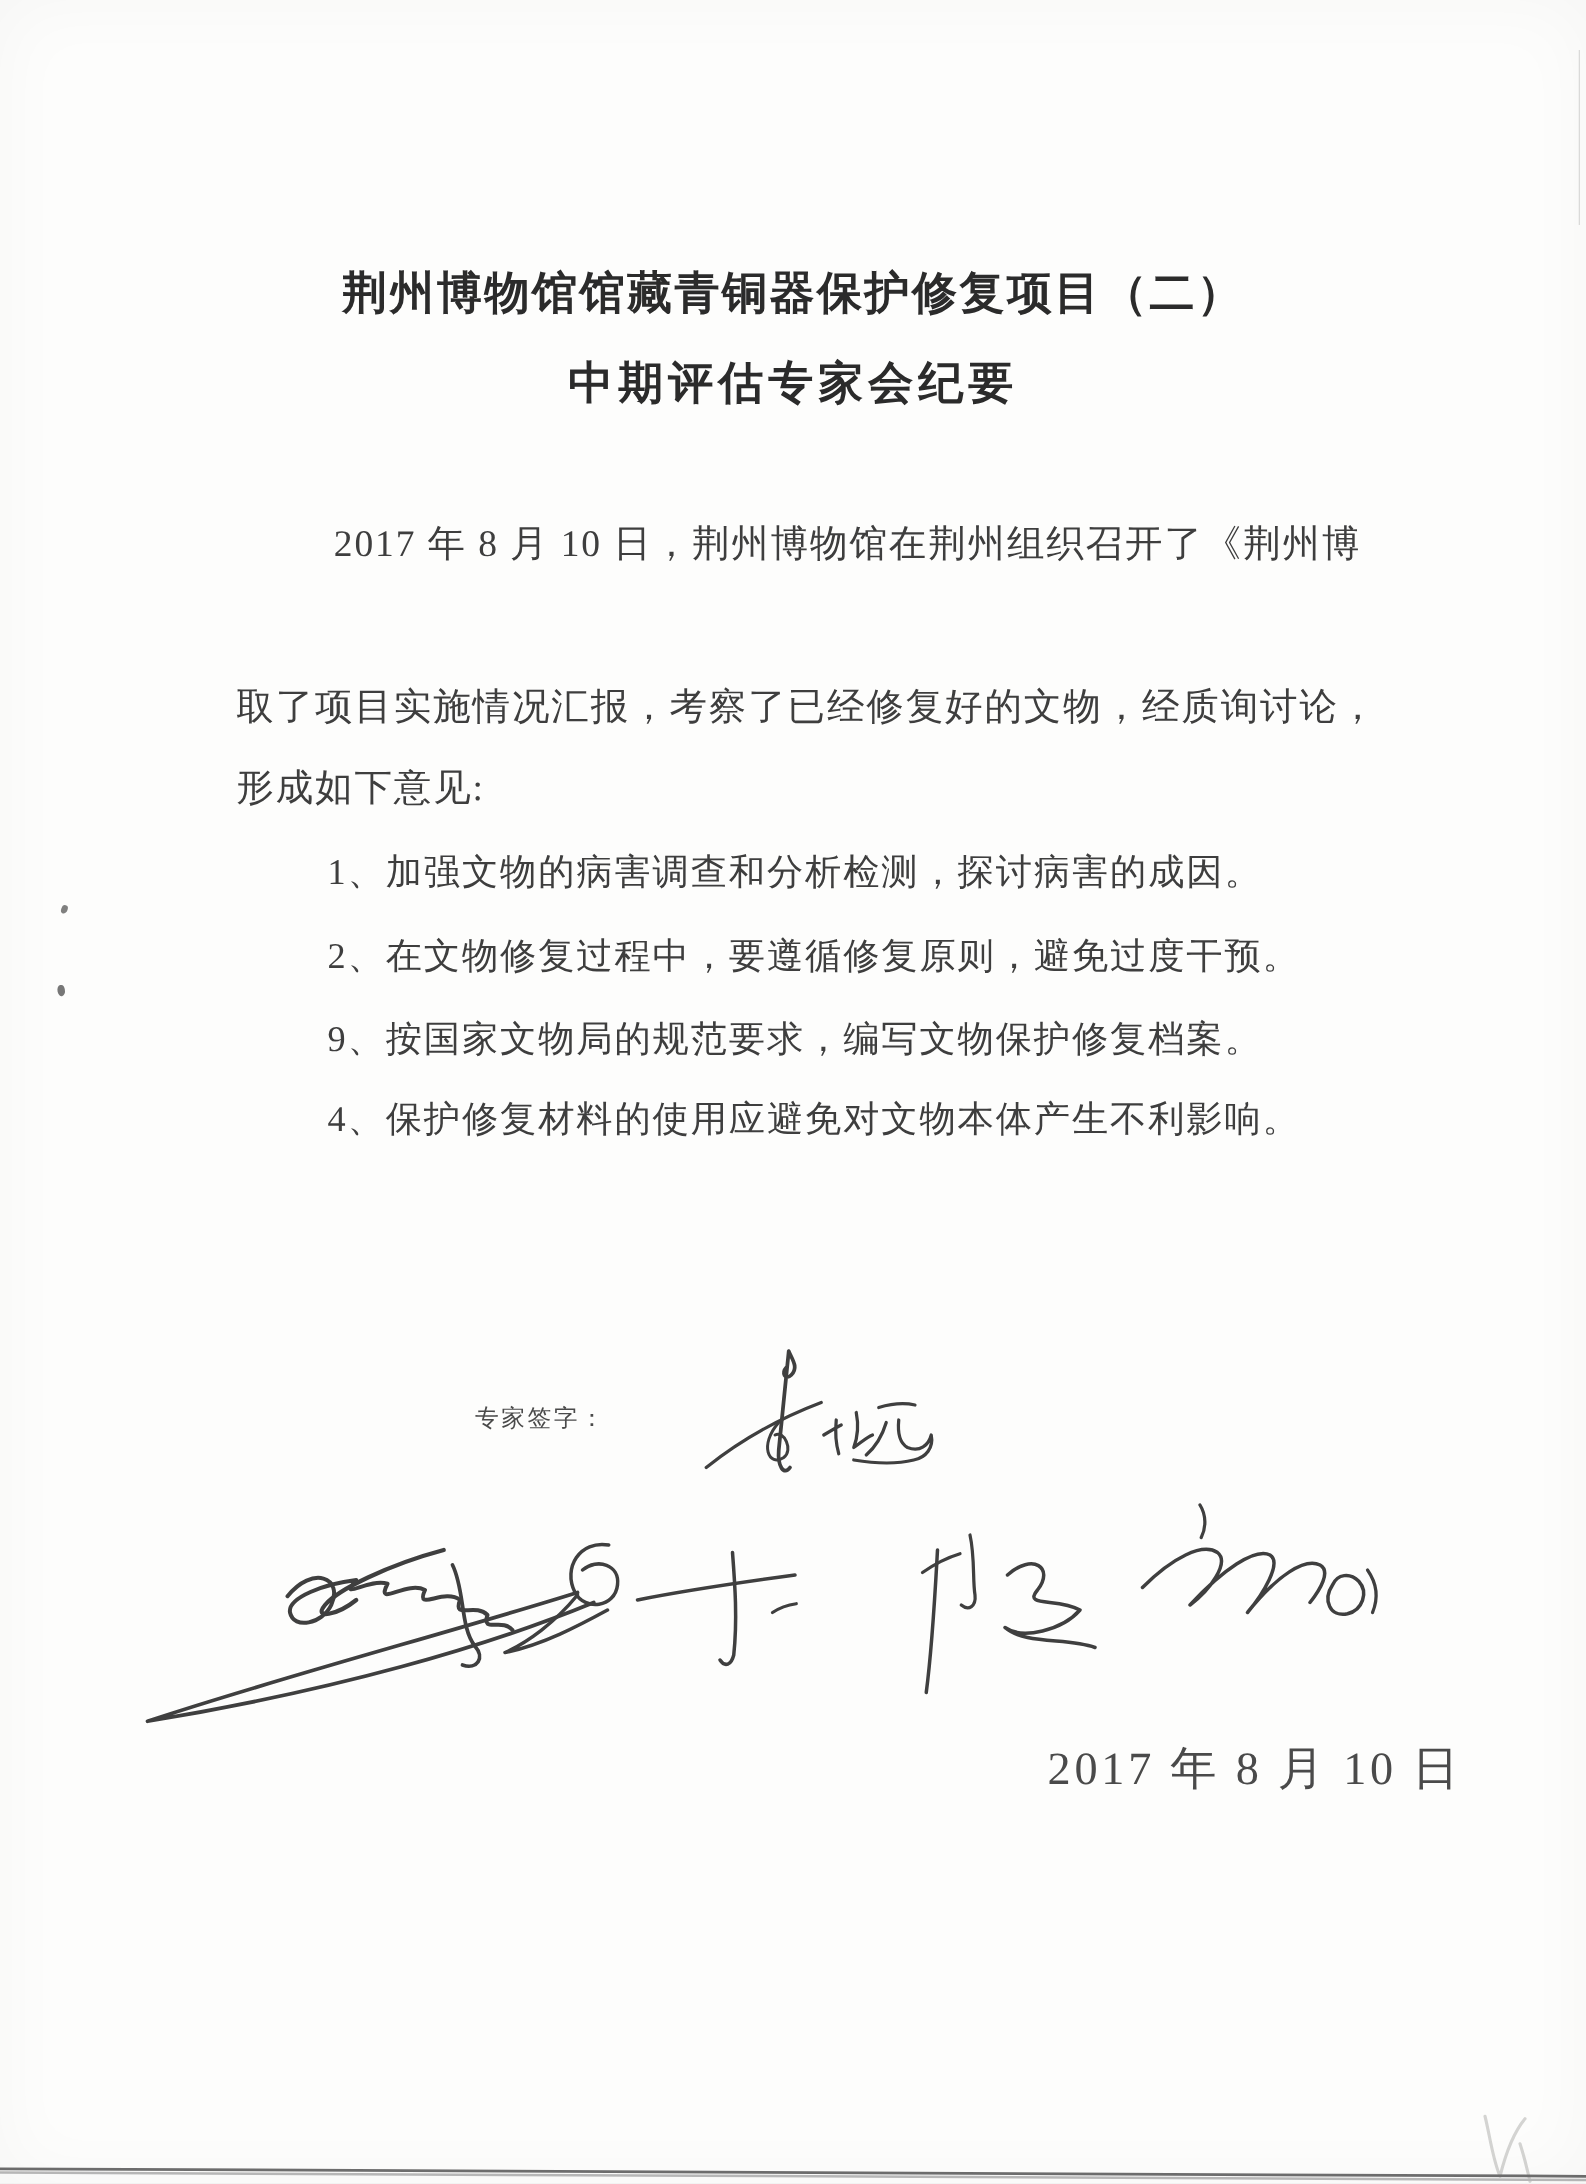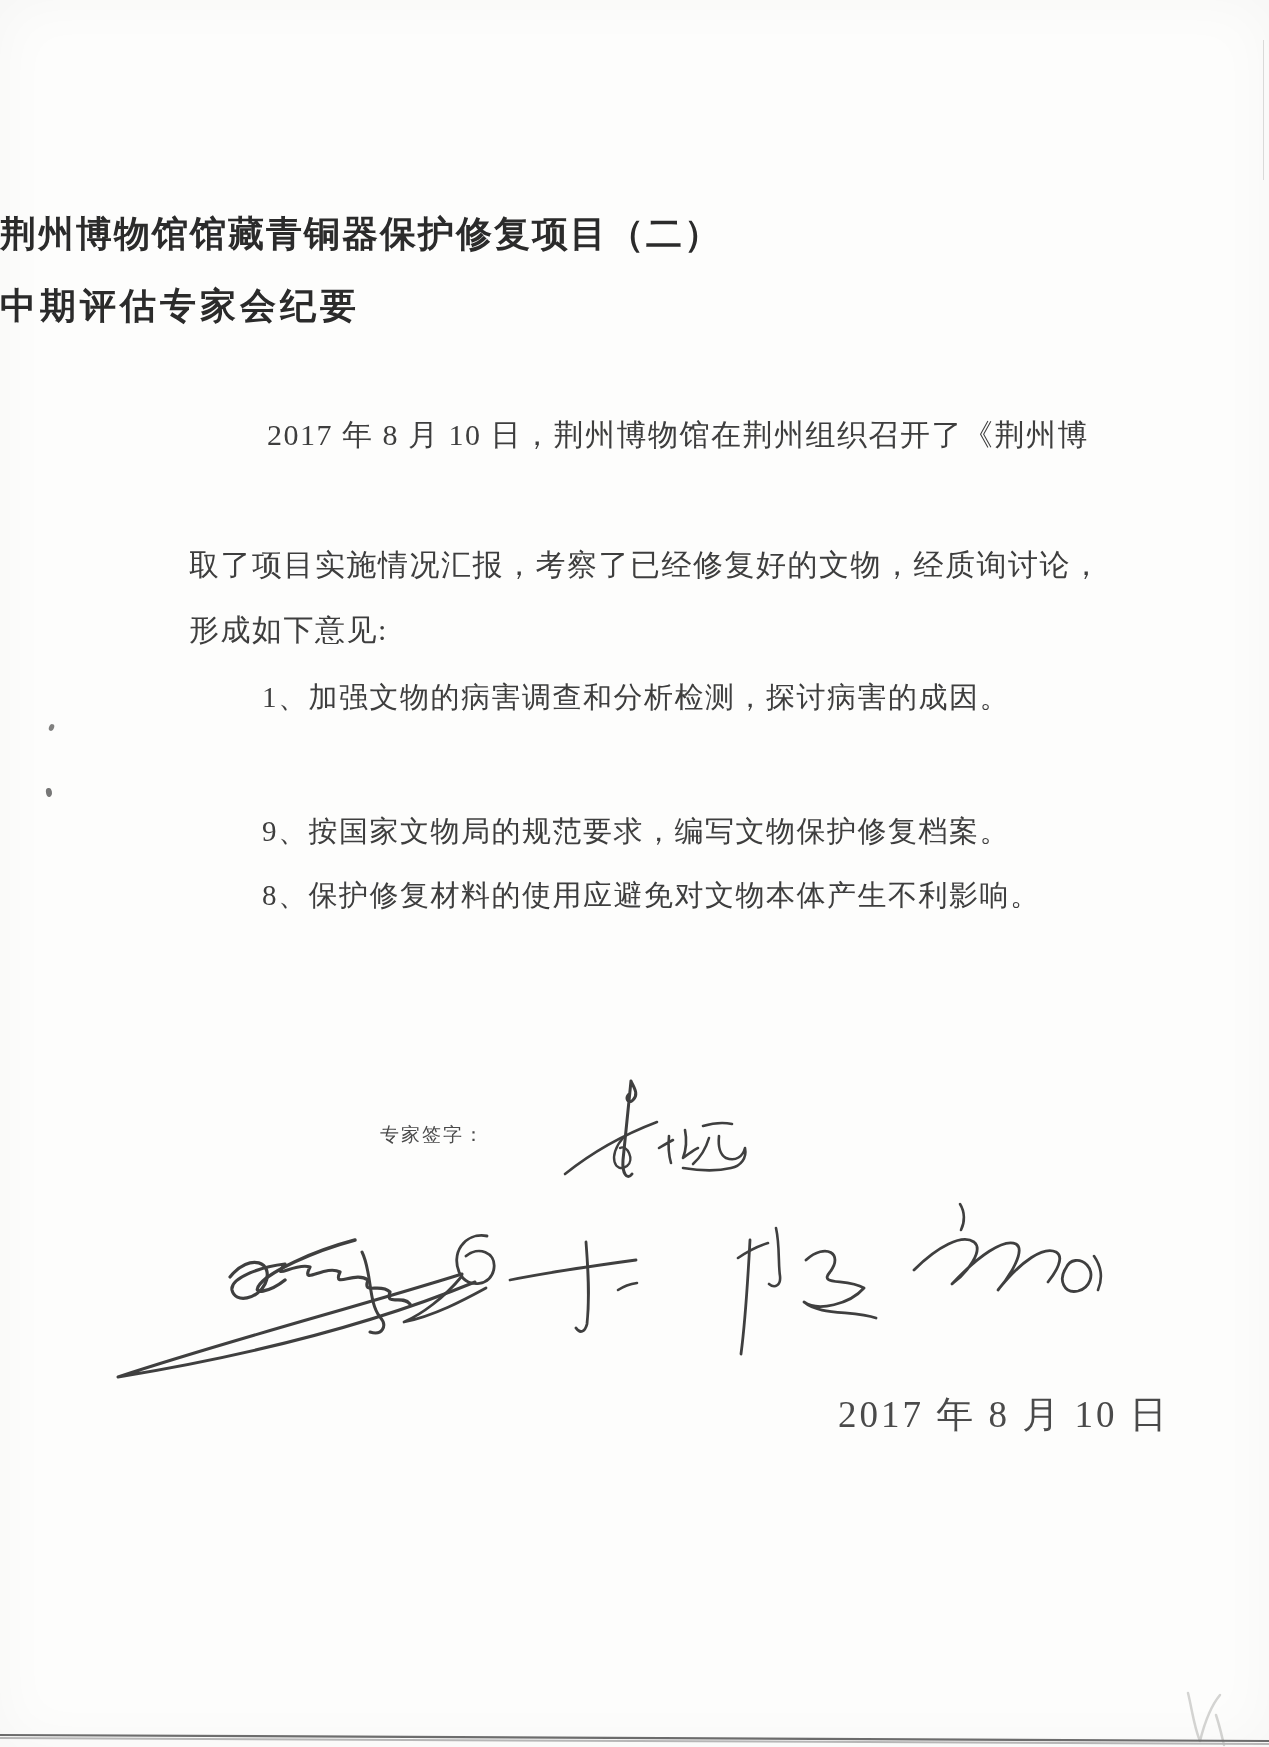--- a/index.html
+++ b/index.html
@@ -12,21 +12,21 @@
     font-family:"Liberation Serif", serif;
     color:#3e3e3e;
   }
   
   .page::after{
     content:"";position:absolute;inset:0;pointer-events:none;
     box-shadow:inset 0 0 60px rgba(0,0,0,0.03);
   }
   .title{
     position:absolute;left:0;width:100%;
-    text-align:left;
+    text-align:center;
     font-family:"Liberation Sans", sans-serif;
     font-weight:bold;
     font-size:36px;
     color:#2b2b2b;
     letter-spacing:2px;
     white-space:nowrap;
   }
   #title1{top:210px;}
   #title2{top:282px;letter-spacing:4px;}
   .bodyline{
@@ -69,22 +69,23 @@
 <div class="page">
 
   <div class="title" id="title1">荆州博物馆馆藏青铜器保护修复项目（二）</div>
   <div class="title" id="title2">中期评估专家会纪要</div>
 
   <div class="bodyline indent" style="top:415px">2017 年 8 月 10 日，荆州博物馆在荆州组织召开了《荆州博</div>
   <div class="bodyline" style="top:545px">取了项目实施情况汇报，考察了已经修复好的文物，经质询讨论，</div>
   <div class="bodyline" style="top:610px">形成如下意见:</div>
 
   <div class="listline" style="top:678px">1、加强文物的病害调查和分析检测，探讨病害的成因。</div>
+  <div class="listline" style="top:745px">2、在文物修复过程中，要遵循修复原则，避免过度干预。</div>
   <div class="listline" style="top:812px">9、按国家文物局的规范要求，编写文物保护修复档案。</div>
-  <div class="listline" style="top:876px">8、保护修复材料的使用应避免对文物本体产生不利影响。</div>
+  <div class="listline" style="top:876px">4、保护修复材料的使用应避免对文物本体产生不利影响。</div>
 
   <div class="sig-label">专家签字：</div>
 
   <svg class="sig" style="left:535px;top:1078px" width="215" height="120" viewBox="0 0 215 120">
     <path d="M96,3 C99,10 104,16 98,22 C93,27 90,20 94,16 M96,3 C93,32 90,60 88,82 C87,95 92,103 97,96" stroke-width="3"></path>
     <path d="M30,96 C55,76 85,58 122,44" stroke-width="2.6"></path>
     <path d="M88,60 C72,78 80,96 92,88 C100,82 92,66 85,70" stroke-width="2.4"></path>
     <path d="M134,58 C133,68 134,78 136,85 M124,70 C129,67 134,64 138,62" stroke-width="2.6"></path>
     <path d="M150,52 C152,62 151,72 148,80 C154,76 158,72 163,70" stroke-width="2.6"></path>
     <path d="M168,48 C178,45 188,44 197,46" stroke-width="2.6"></path>

